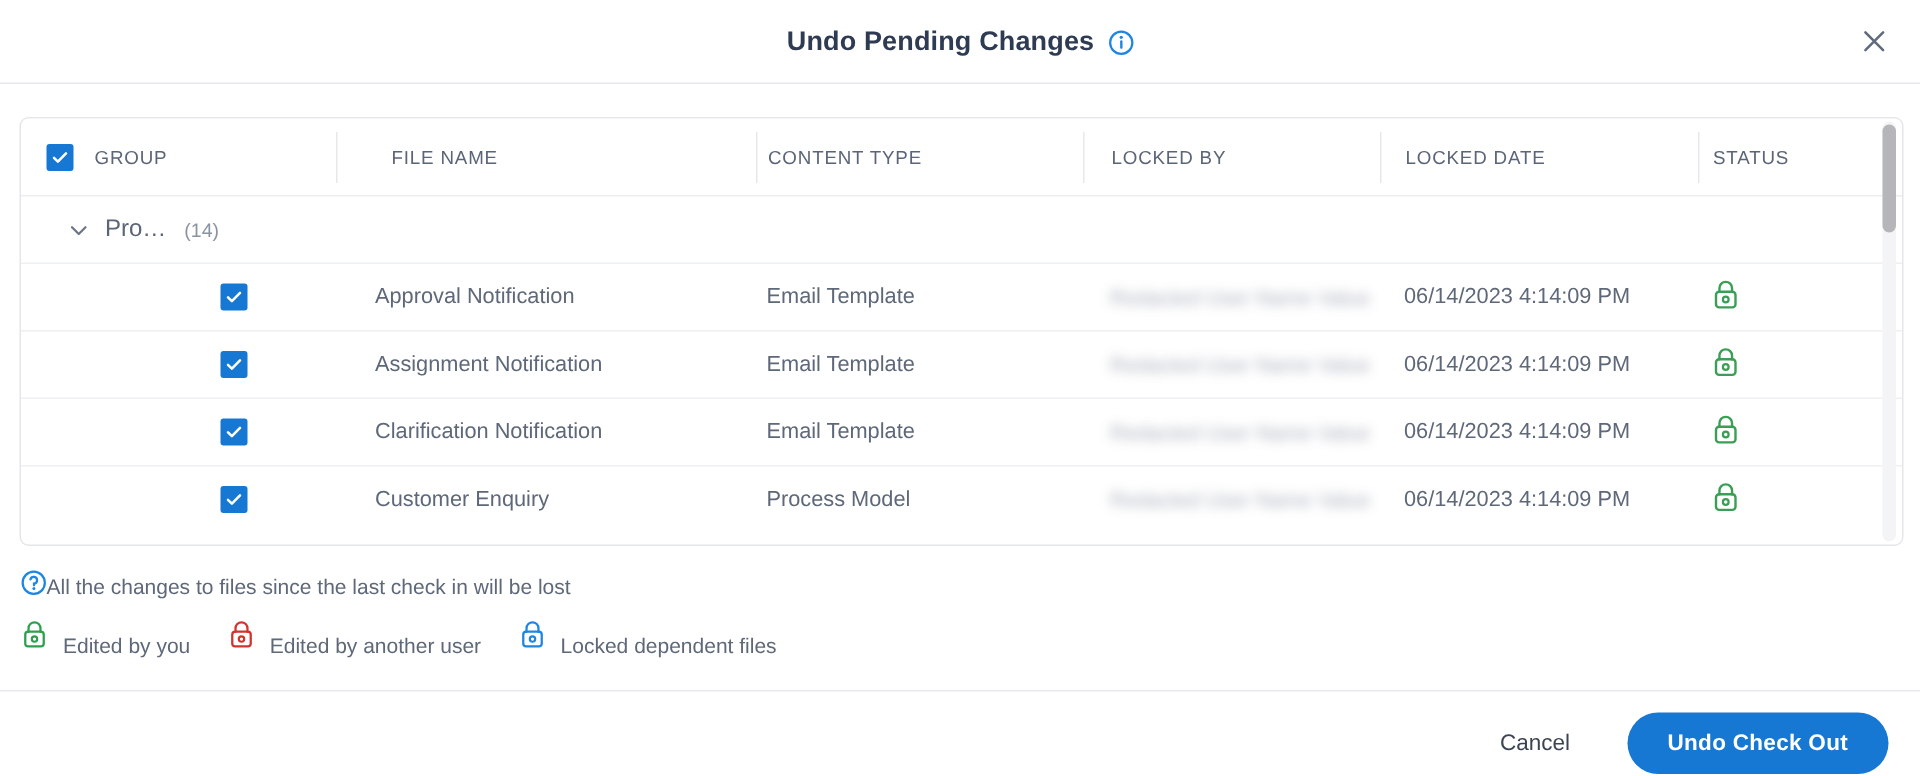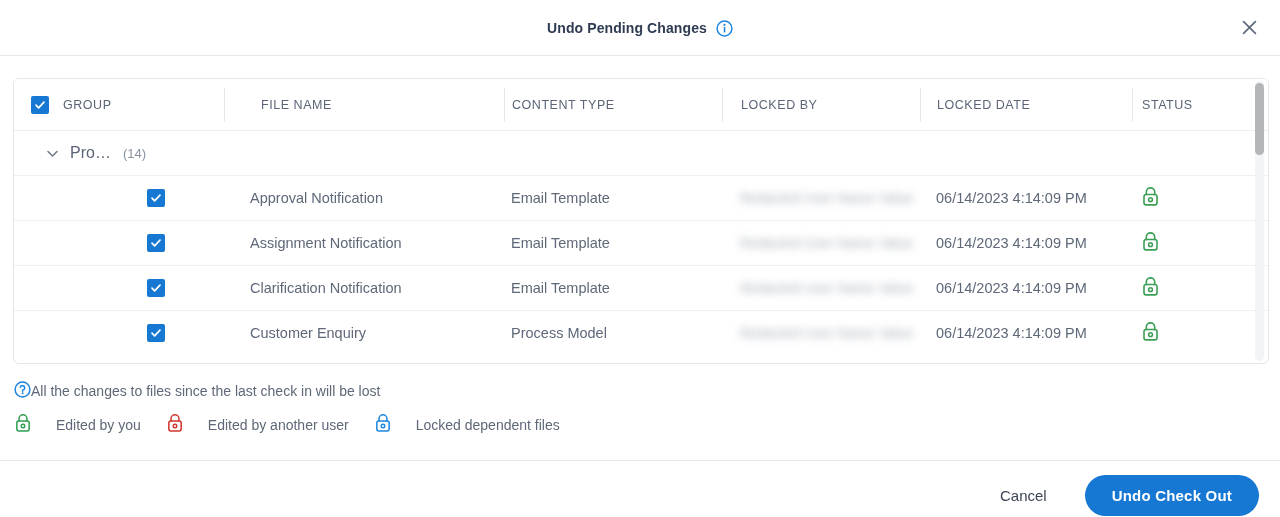--- a/index.html
+++ b/index.html
@@ -29,21 +29,21 @@
     display: flex;
     align-items: center;
     justify-content: center;
   }
   .dlg-title-wrap {
     display: flex;
     align-items: center;
     gap: 9px;
   }
   .dlg-title {
-    font-size: 14px;
+    font-size: 18px;
     font-weight: bold;
     color: #2f3b52;
     letter-spacing: .1px;
   }
   .info-icon {
     width: 17px; height: 17px;
     display: inline-block;
     position: relative;
     top: 1px;
   }
@@ -213,22 +213,22 @@
     font-size: 14px;
     color: #5e6878;
   }
   .legend-row {
     display: flex;
     align-items: center;
     gap: 8px;
   }
   .legend-item {
     display: flex;
-    align-items: center;
-    gap: 24px;
+    align-items: flex-end;
+    gap: 10px;
     margin-right: 17px;
   }
   .legend-label {
     font-size: 14px;
     color: #5e6878;
   }
 
   
   .dlg-footer {
     position: absolute;

